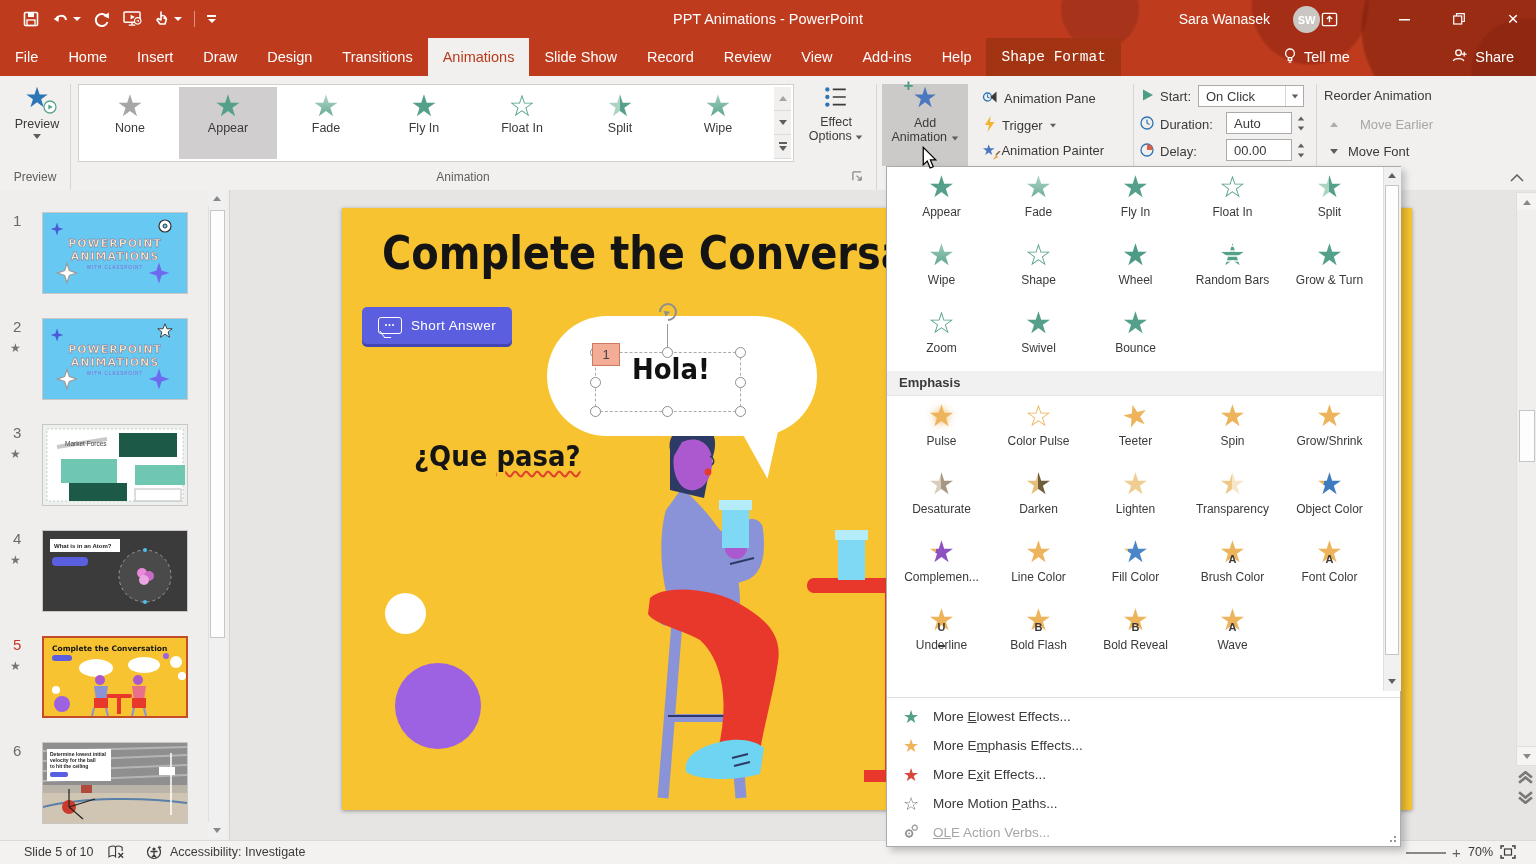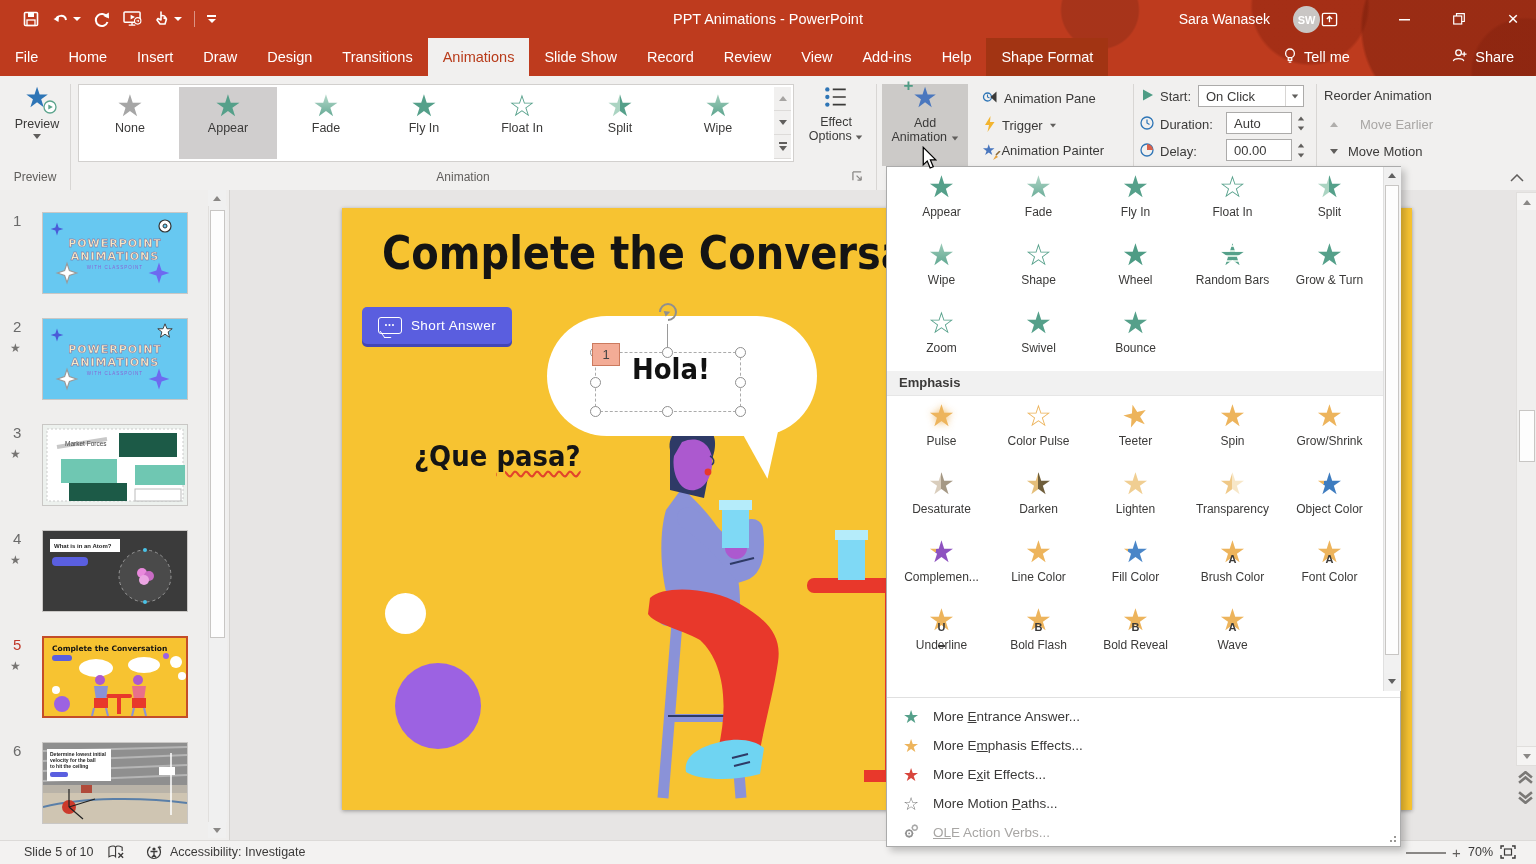--- a/index.html
+++ b/index.html
@@ -18,21 +18,21 @@
   .wchev{width:0;height:0;border-left:4px solid transparent;border-right:4px solid transparent;border-top:4px solid #fff;display:inline-block;}
   #tb-title{position:absolute;left:0;top:11px;width:1536px;text-align:center;color:#fff;font-size:14.5px;}
   #tb-user{position:absolute;right:266px;top:11px;color:#fff;font-size:14px;}
   #tb-avatar{position:absolute;right:216px;top:6px;width:27px;height:27px;border-radius:50%;background:#C9C6C4;color:#fff;
     font-size:11px;display:flex;align-items:center;justify-content:center;font-weight:bold;}
   .winbtn{position:absolute;top:0;width:46px;height:38px;display:flex;align-items:center;justify-content:center;color:#fff;}
   
   #tabs{position:absolute;left:0;top:38px;height:38px;display:flex;align-items:stretch;color:#fff;font-size:14.5px;}
   .tab{padding:0 15px;display:flex;align-items:center;white-space:nowrap;}
   .tab.selected{background:#F1F0EF;color:#B83B1A;}
-  .tab.contextual{background:#A23413;}
+  .tab.contextual{background:#A23413;font-family:Liberation Mono, monospace;}
   #tellme{position:absolute;left:1283px;top:38px;height:38px;display:flex;align-items:center;gap:7px;color:#fff;font-size:14.5px;}
   #share{position:absolute;right:22px;top:38px;height:38px;display:flex;align-items:center;gap:7px;color:#fff;font-size:14.5px;}
   
   #ribbon{position:absolute;left:0;top:76px;width:1536px;height:114px;background:#F1F0EF;border-bottom:1px solid #D5D3D1;}
   .vdiv{position:absolute;top:8px;height:150px;width:1px;background:#D8D6D4;}
   .grouplabel{position:absolute;top:94px;font-size:12px;color:#605E5C;text-align:center;}
   .bigbtn{position:absolute;top:8px;text-align:center;font-size:12.5px;color:#3B3A39;}
   .star{position:relative;display:inline-block;font-family:"DejaVu Sans",sans-serif;font-style:normal;line-height:1;}
   .star .letter{position:absolute;left:50%;top:7px;transform:translateX(-50%);font-style:normal;font-weight:bold;
       font-size:11px;color:#3B3A39;font-family:"Liberation Sans",sans-serif;}
@@ -341,21 +341,21 @@
     </div>
     <div class="vdiv" style="left:1316px;"></div>
 
     <div class="abs" style="left:1324px;top:12px;font-size:13px;">Reorder Animation</div>
     <div class="smallrow" style="left:1330px;top:41px;color:#A8A6A4;">
       <span class="tri-up" style="border-bottom-color:#B0AEAC;"></span>
       <span style="margin-left:16px;">Move Earlier</span>
     </div>
     <div class="smallrow" style="left:1330px;top:68px;">
       <span class="tri-down"></span>
-      <span style="margin-left:4px;">Move Motion</span>
+      <span style="margin-left:4px;">Move Font</span>
     </div>
     <div class="abs" style="left:1510px;top:92px;">
       <svg viewBox="0 0 14 8" width="14" height="8">
           <path d="M1,7 L7,1 L13,7" fill="none" stroke="#605E5C" stroke-width="1.5"></path>
         </svg>
     </div>
   </div>
 
   <div id="thumbpanel">
     <div id="thumbs">
@@ -624,21 +624,21 @@
           <span class="tri-up" style="border-bottom-color:#606060;"></span>
         </div>
       <div class="scrollthumb" style="left:1px;top:18px;width:14px;height:470px;"></div>
       <div class="sarrow" style="left:0;top:506px;width:16px;height:17px;">
           <span class="tri-down" style="border-top-color:#606060;"></span>
         </div>
     </div>
     <div id="menufooter">
         <div class="frow">
           <span class="star" style="color:#55A08A;">★</span>
-          <span><span>More </span><span class="ukey">E</span><span>ntrance Answer...</span></span>
+          <span><span>More </span><span class="ukey">E</span><span>lowest Effects...</span></span>
         </div>
         <div class="frow">
           <span class="star" style="color:#EDB45C;">★</span>
           <span><span>More E</span><span class="ukey">m</span><span>phasis Effects...</span></span>
         </div>
         <div class="frow">
           <span class="star" style="color:#D8453C;">★</span>
           <span><span>More E</span><span class="ukey">x</span><span>it Effects...</span></span>
         </div>
         <div class="frow">

